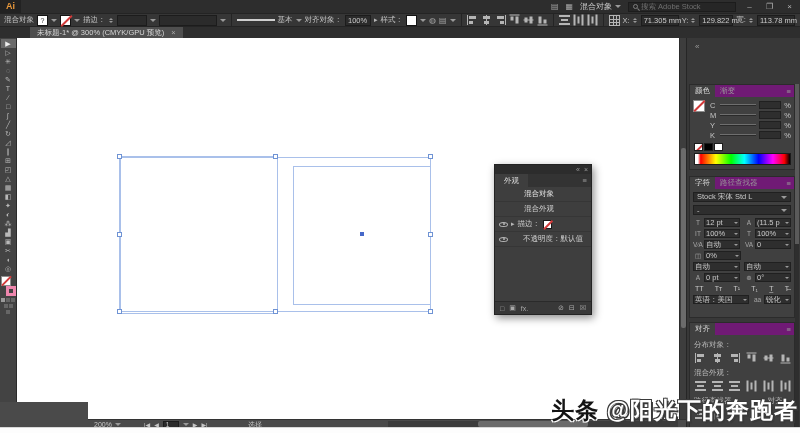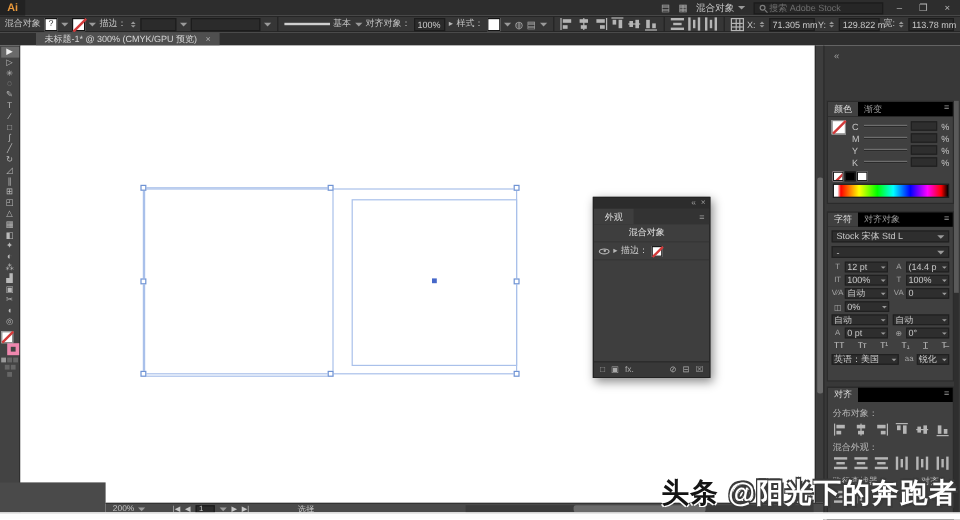--- a/index.html
+++ b/index.html
@@ -74,21 +74,21 @@
 .eye::after{content:"";position:absolute;left:2.5px;top:0.5px;width:2px;height:2px;background:#b5b5b5;border-radius:50%}
 .arr{color:#b5b5b5;font-size:7px}
 .sw8{width:9px;height:9px;background:#fff;border:1px solid #1a1a1a;position:relative;flex:none}
 .sw8::after{content:"";position:absolute;left:-2px;top:3px;width:12px;height:1.5px;background:#d23a3a;transform:rotate(-45deg)}
 .fp-bottom{position:absolute;bottom:0;left:0;height:13px;width:100%;background:#383838;border-top:1px solid #2a2a2a;display:flex;align-items:center;gap:5px;padding:0 5px;color:#a8a8a8;font-size:7px}
 .fp-bottom .rgt{margin-left:auto;display:flex;gap:5px}
 
 #dock{position:absolute;left:686px;top:38px;width:114px;height:395px;background:#383838;border-left:1px solid #262626}
 .dk-collapse{position:absolute;left:8px;top:4px;color:#9a9a9a;font-size:8px}
 .panel{position:absolute;left:2px;width:106px;background:#404040;border:1px solid #2b2b2b;font-size:7.5px}
-.ptabs{height:12px;background:#000000;display:flex;}
+.ptabs{height:12px;background:#701a75;display:flex;align-items:center}
 .ptab{padding:0 5px;line-height:12px;height:12px;color:#9b9b9b;white-space:nowrap}
 .ptab.on{background:#404040;color:#ddd}
 .pmenu{margin-left:auto;color:#999;padding-right:3px}
 
 #p-color{top:46px;height:86px}
 .cp-body{position:relative;padding:3px 3px 0 20px}
 .cp-proxy{position:absolute;left:3px;top:3px;width:12px;height:12px;background:#fff;border:1px solid #8d8d8d}
 .cp-proxy::after{content:"";position:absolute;left:-2px;top:4px;width:15px;height:2px;background:#d23a3a;transform:rotate(-45deg)}
 .cp-pink{position:absolute;left:4px;top:46px;width:8px;height:8px;background:#ef87ae;border:1px solid #cfcfcf}
 .crow{display:flex;align-items:center;height:10px;gap:3px;color:#c4c4c4}
@@ -287,24 +287,33 @@
   </div>
   <div class="fp-tabs">
     <span class="fp-tab">外观</span>
     <span class="fp-menu">≡</span>
   </div>
   <div class="fr">
     <span class="ind"></span>
     <span style="color:#e6e6e6">混合对象</span>
   </div>
   <div class="fr">
+    <span class="ind"></span>
+    <span>混合外观</span>
+  </div>
+  <div class="fr">
     <span class="eye"></span>
     <span class="arr">▸</span>
     <span>描边：</span>
     <span class="sw8"></span>
+  </div>
+  <div class="fr">
+    <span class="eye"></span>
+    <span class="ind2"></span>
+    <span>不透明度：默认值</span>
   </div>
   <div class="fp-bottom">
     <span>□</span>
     <span>▣</span>
     <span>fx.</span>
     <span class="rgt">
       <span>⊘</span>
       <span>⊟</span>
       <span>☒</span>
     </span>
@@ -354,21 +363,21 @@
         <span class="s9 b"></span>
         <span class="s9 w"></span>
       </div>
       <div class="spectrum"></div>
     </div>
   </div>
 
   <div class="panel" id="p-char">
     <div class="ptabs">
       <span class="ptab on">字符</span>
-      <span class="ptab">对齐对象</span>
+      <span class="ptab">路径查找器</span>
       <span class="pmenu">≡</span>
     </div>
     <div class="chp-body">
       <div class="dd">
           <span>Stock 宋体 Std L</span>
           <span class="car"></span>
         </div>
       <div class="dd">
           <span>-</span>
           <span class="car"></span>
@@ -377,21 +386,21 @@
         <span class="fld">
             <span class="ico">T</span>
             <span class="fbox">
               <span>12 pt</span>
               <span class="car"></span>
             </span>
           </span>
         <span class="fld">
             <span class="ico">A</span>
             <span class="fbox">
-              <span>(14.4 p</span>
+              <span>(11.5 p</span>
               <span class="car"></span>
             </span>
           </span>
       </div>
       <div class="frow">
         <span class="fld">
             <span class="ico">IT</span>
             <span class="fbox">
               <span>100%</span>
               <span class="car"></span>

